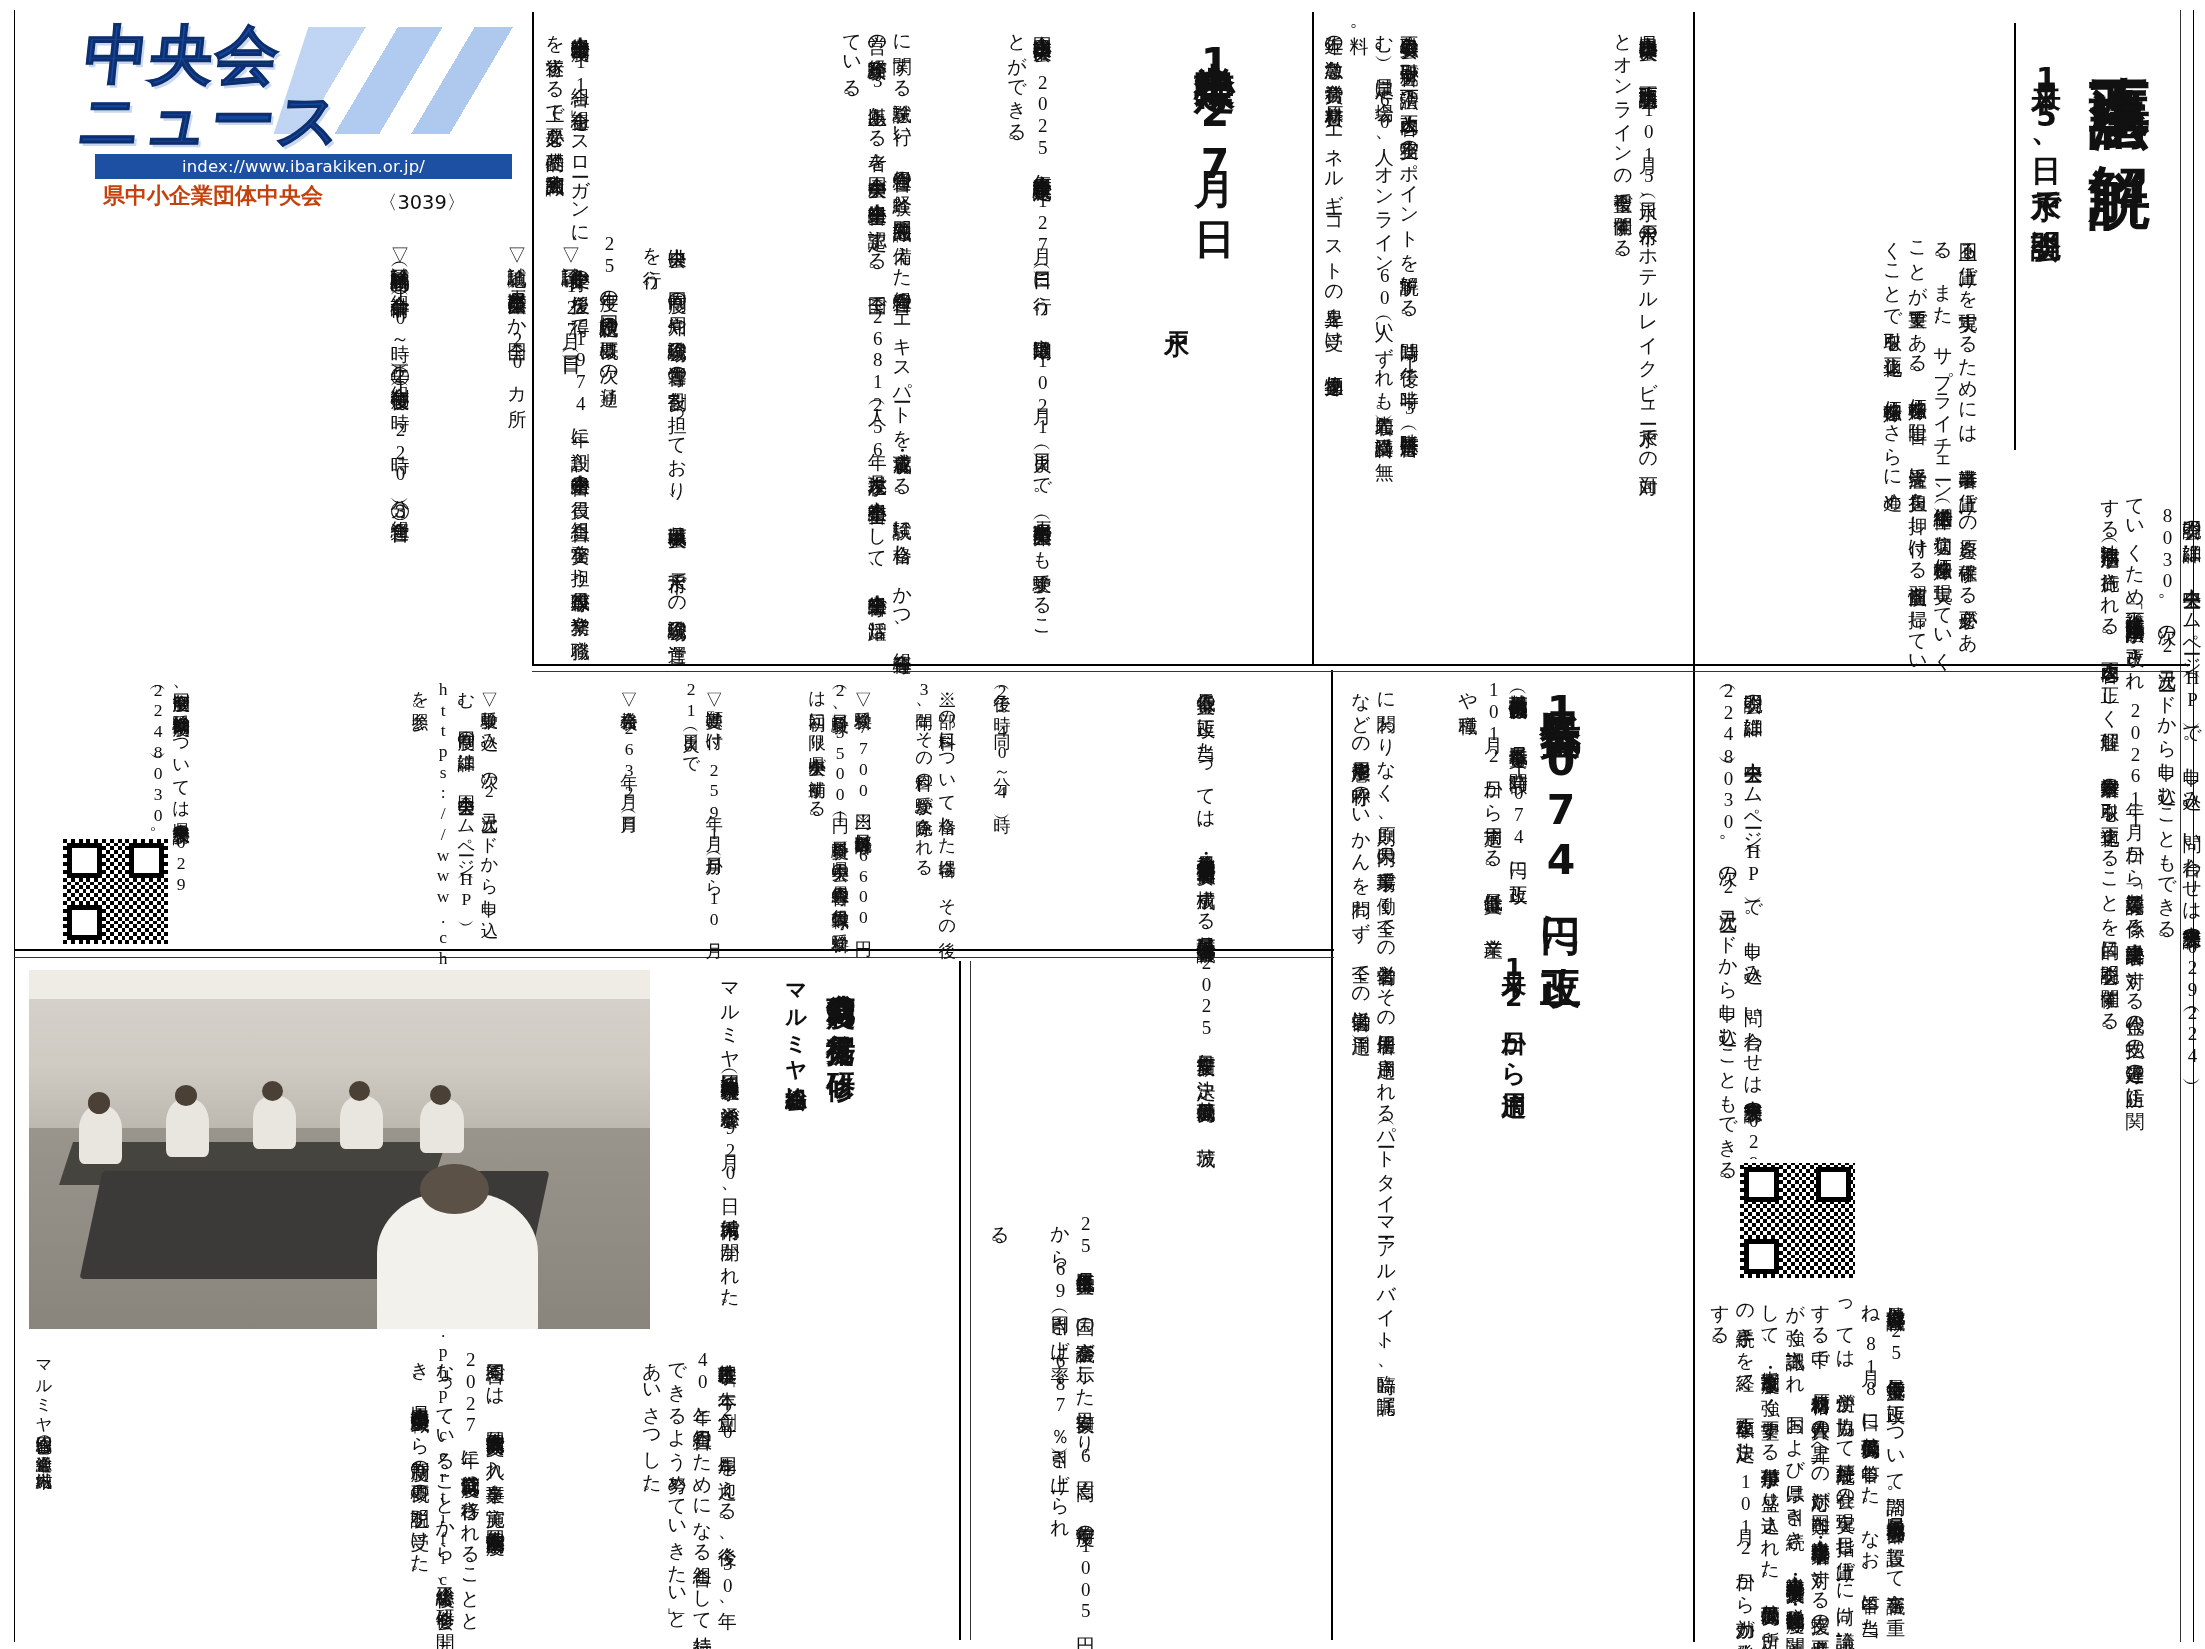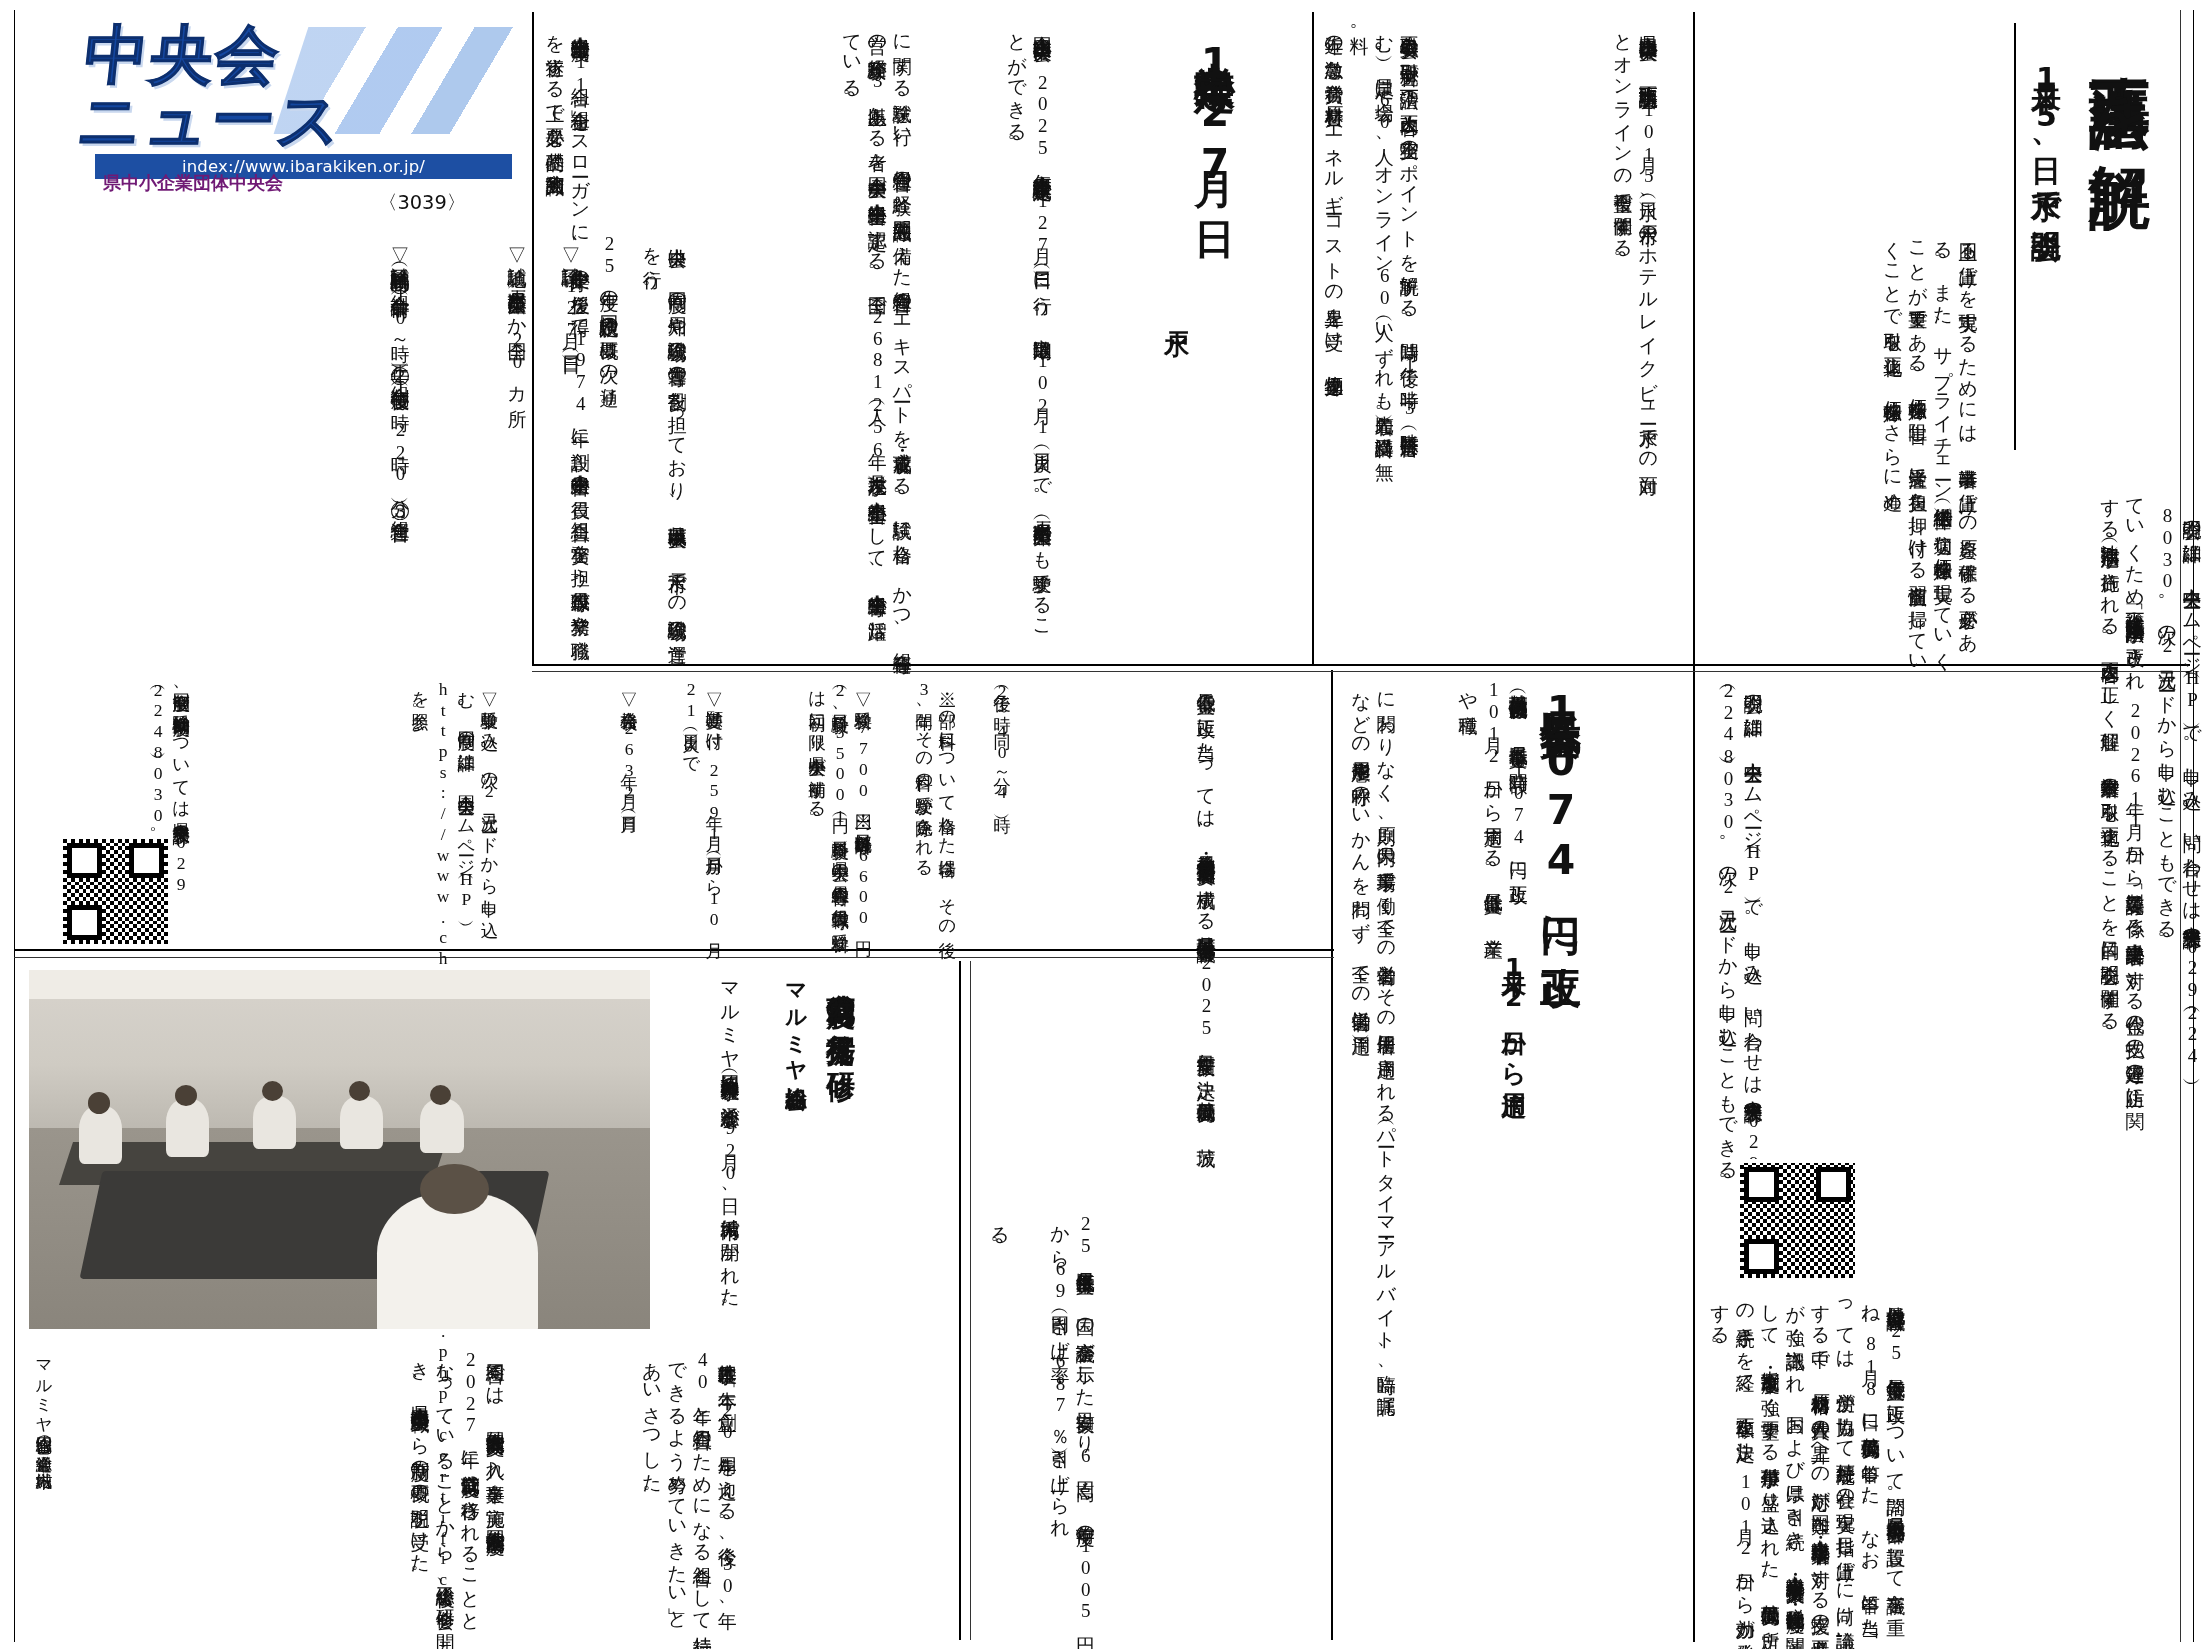--- a/index.html
+++ b/index.html
@@ -47,22 +47,22 @@
     background:linear-gradient(105deg,rgba(180,205,240,.85) 0 18%,rgba(255,255,255,0) 18% 28%,rgba(150,185,235,.75) 28% 42%,rgba(255,255,255,0) 42% 52%,rgba(120,165,225,.6) 52% 64%,rgba(255,255,255,0) 64% 100%);
     transform:skewX(-18deg);
   }
   .url-bar{
     position:absolute;left:37px;top:136px;width:417px;height:25px;
     background:#1d4fa3;color:#fff;
     font-family:"DejaVu Sans", sans-serif;font-size:16.5px;
     display:flex;align-items:center;justify-content:center;letter-spacing:0.01em;
   }
   .org-line{
-    position:absolute;left:45px;top:153px;
-    font-family:"DejaVu Sans", sans-serif;font-size:18px;font-weight:bold;color:#701a75;
+    position:absolute;left:45px;top:163px;
+    font-family:"DejaVu Sans", sans-serif;font-size:22px;font-weight:bold;color:#c2410c;
   }
   .issue-no{
     position:absolute;left:320px;top:171px;
     font-family:"DejaVu Sans", sans-serif;font-size:19.4px;color:#111;
   }
 
   
   .hl-main{
     position:absolute;
     writing-mode:vertical-rl;text-orientation:upright;

